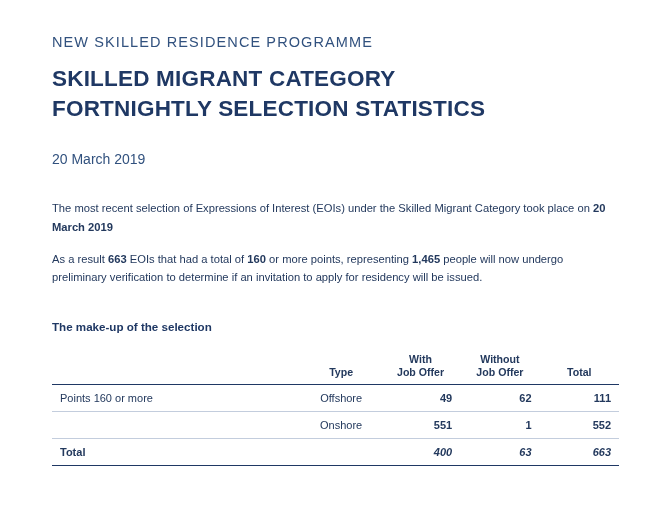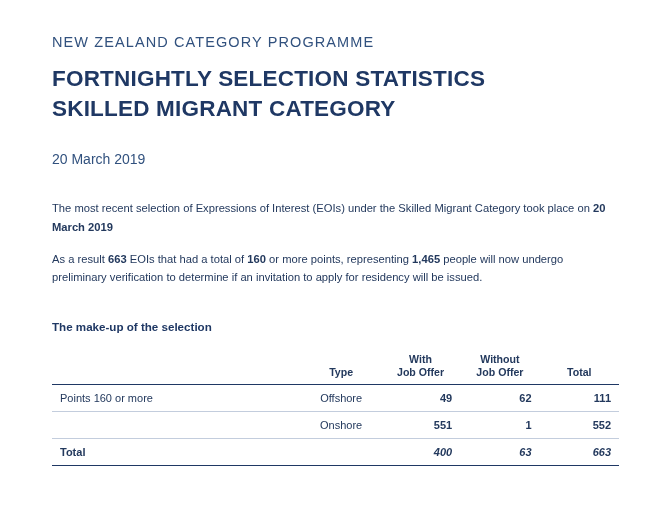--- a/index.html
+++ b/index.html
@@ -95,25 +95,25 @@
   .total-row td.lbl {
     font-style: normal;
   }
   .num { text-align: right; font-weight: bold; }
 </style>
 </head>
 <body>
 
 <div class="page">
 
-  <div class="eyebrow">NEW ZEALAND CATEGORY PROGRAMME</div>
+  <div class="eyebrow">NEW SKILLED RESIDENCE PROGRAMME</div>
 
   <div class="title">
+    <div>SKILLED MIGRANT CATEGORY</div>
     <div>FORTNIGHTLY SELECTION STATISTICS</div>
-    <div>SKILLED MIGRANT CATEGORY</div>
   </div>
 
   <div class="date">20 March 2019</div>
 
   <div class="body-copy">
     <p><span>The most recent selection of Expressions of Interest (EOIs) under the Skilled Migrant Category took place on </span><b>20 March 2019</b></p>
     <p><span>As a result </span><b>663</b><span> EOIs that had a total of </span><b>160</b><span> or more points, representing </span><b>1,465</b><span> people will now undergo preliminary verification to determine if an invitation to apply for residency will be issued.</span></p>
   </div>
 
   <div class="section-head">The make-up of the selection</div>

